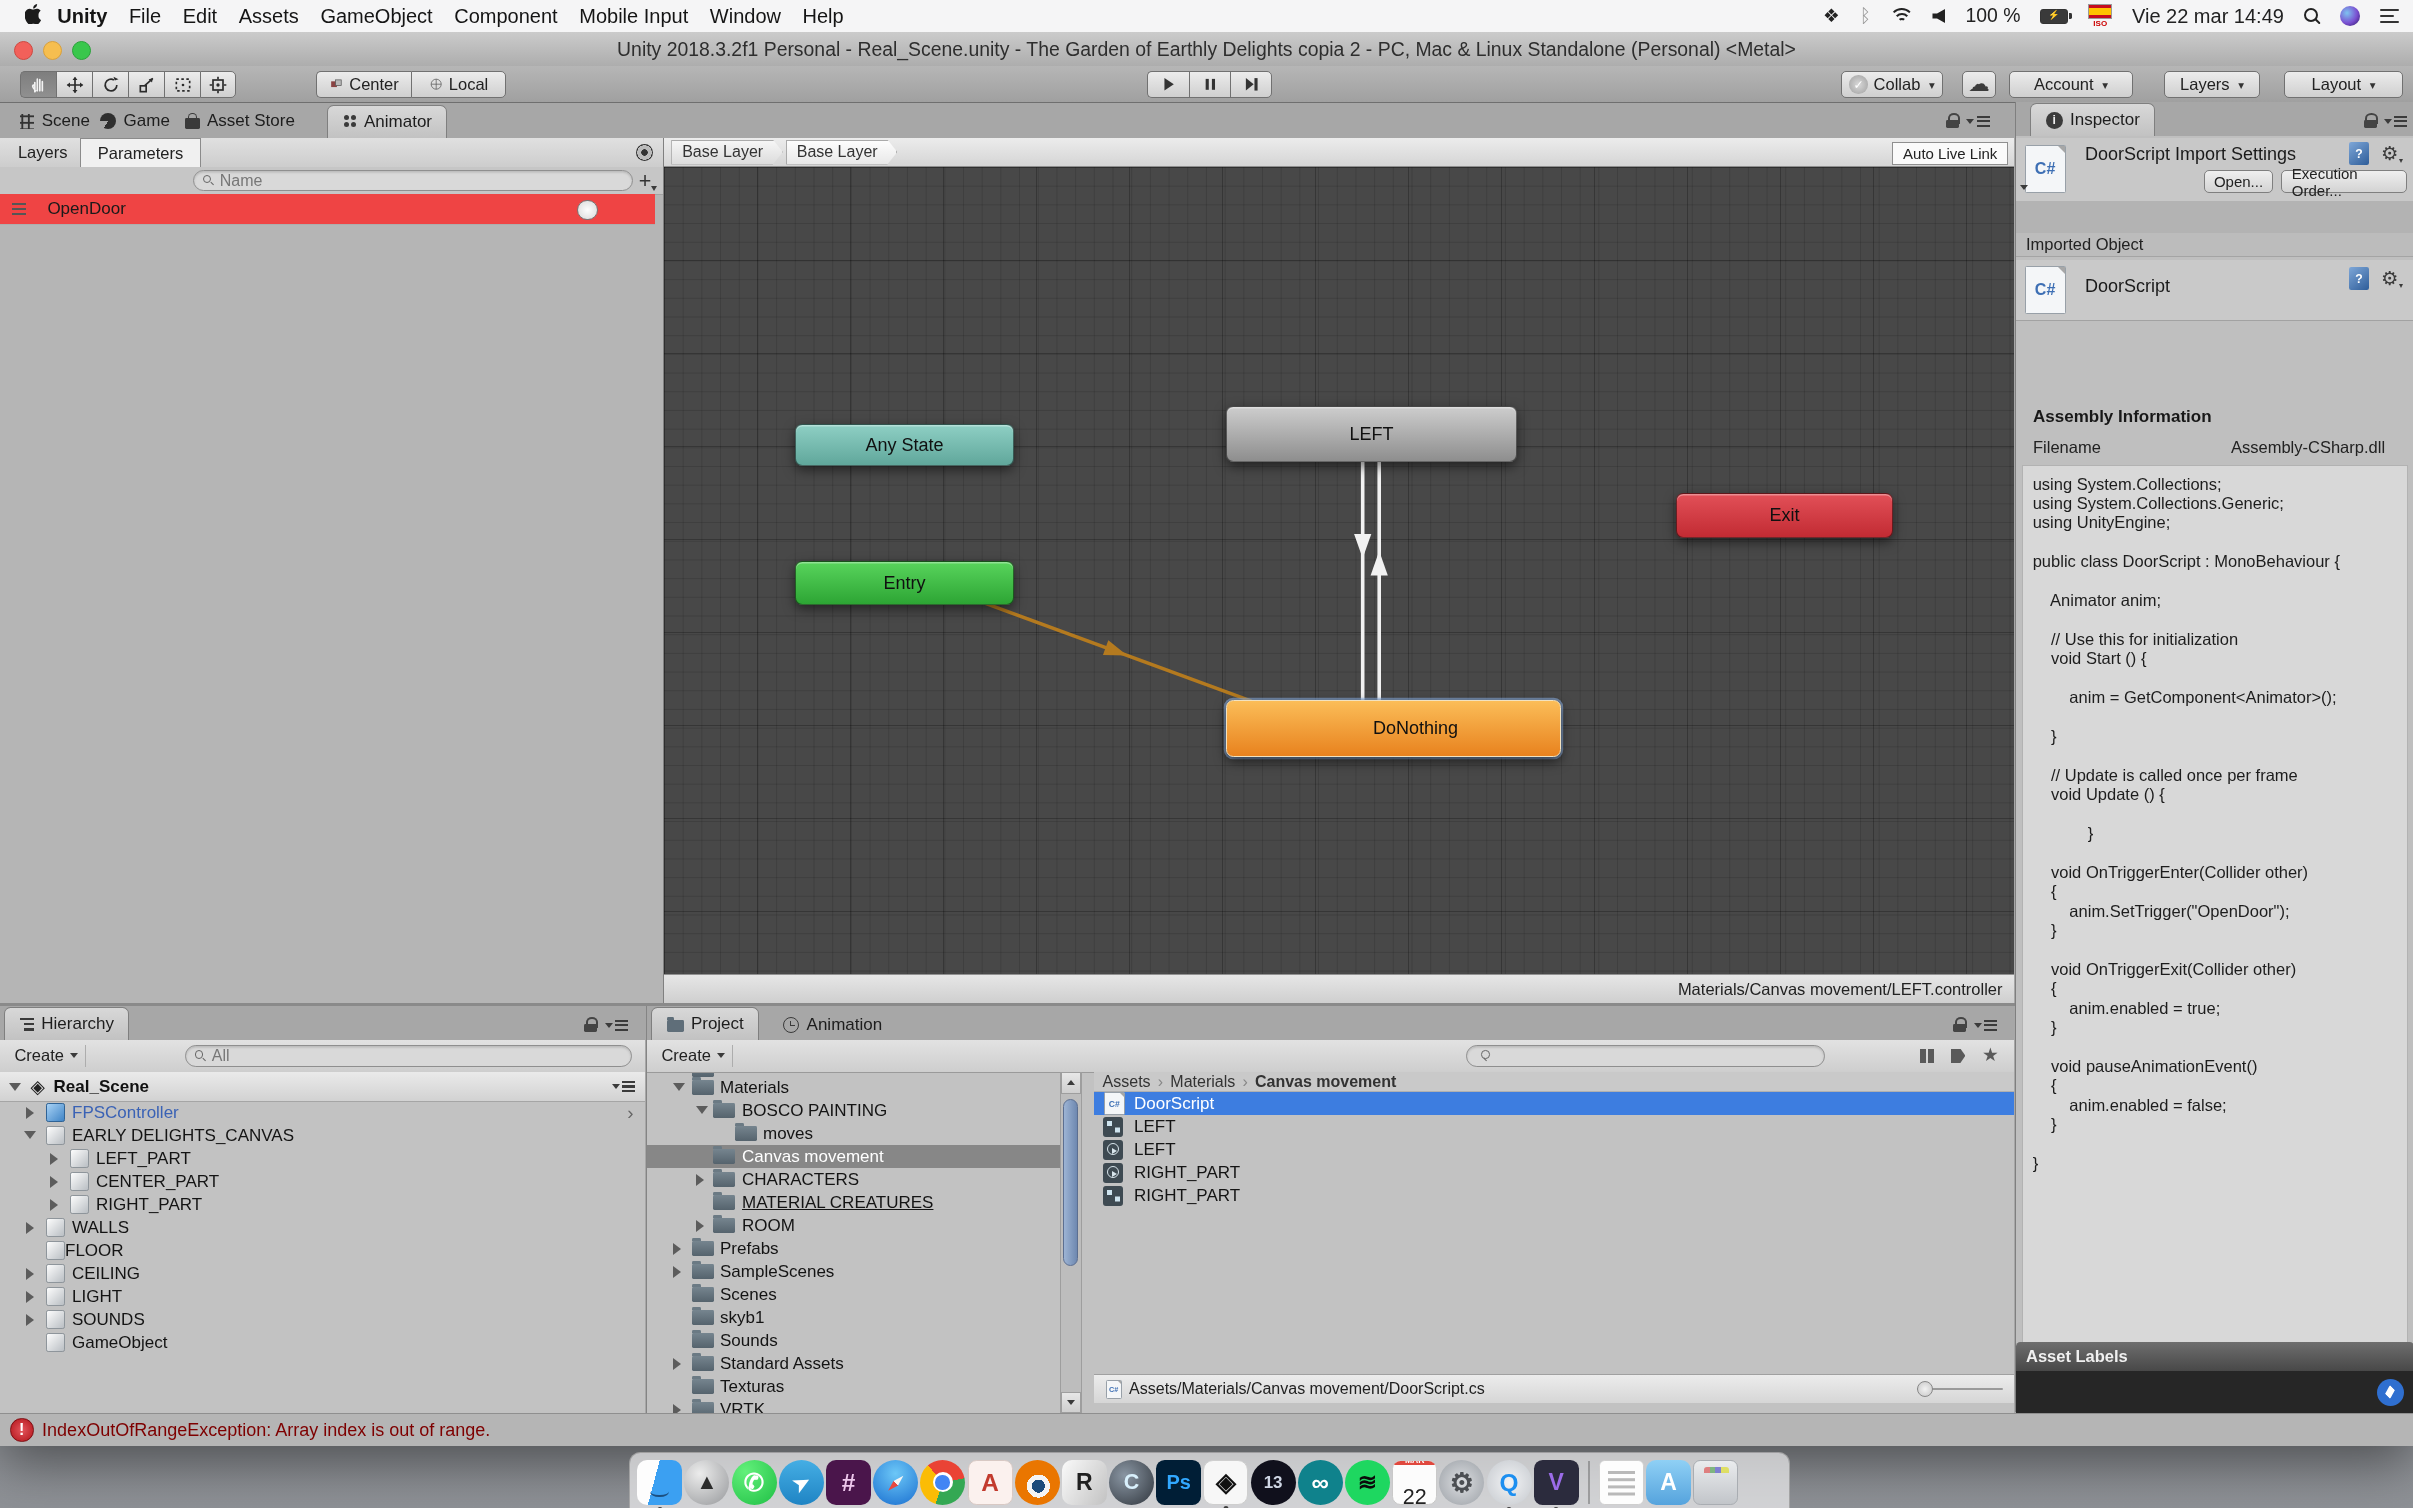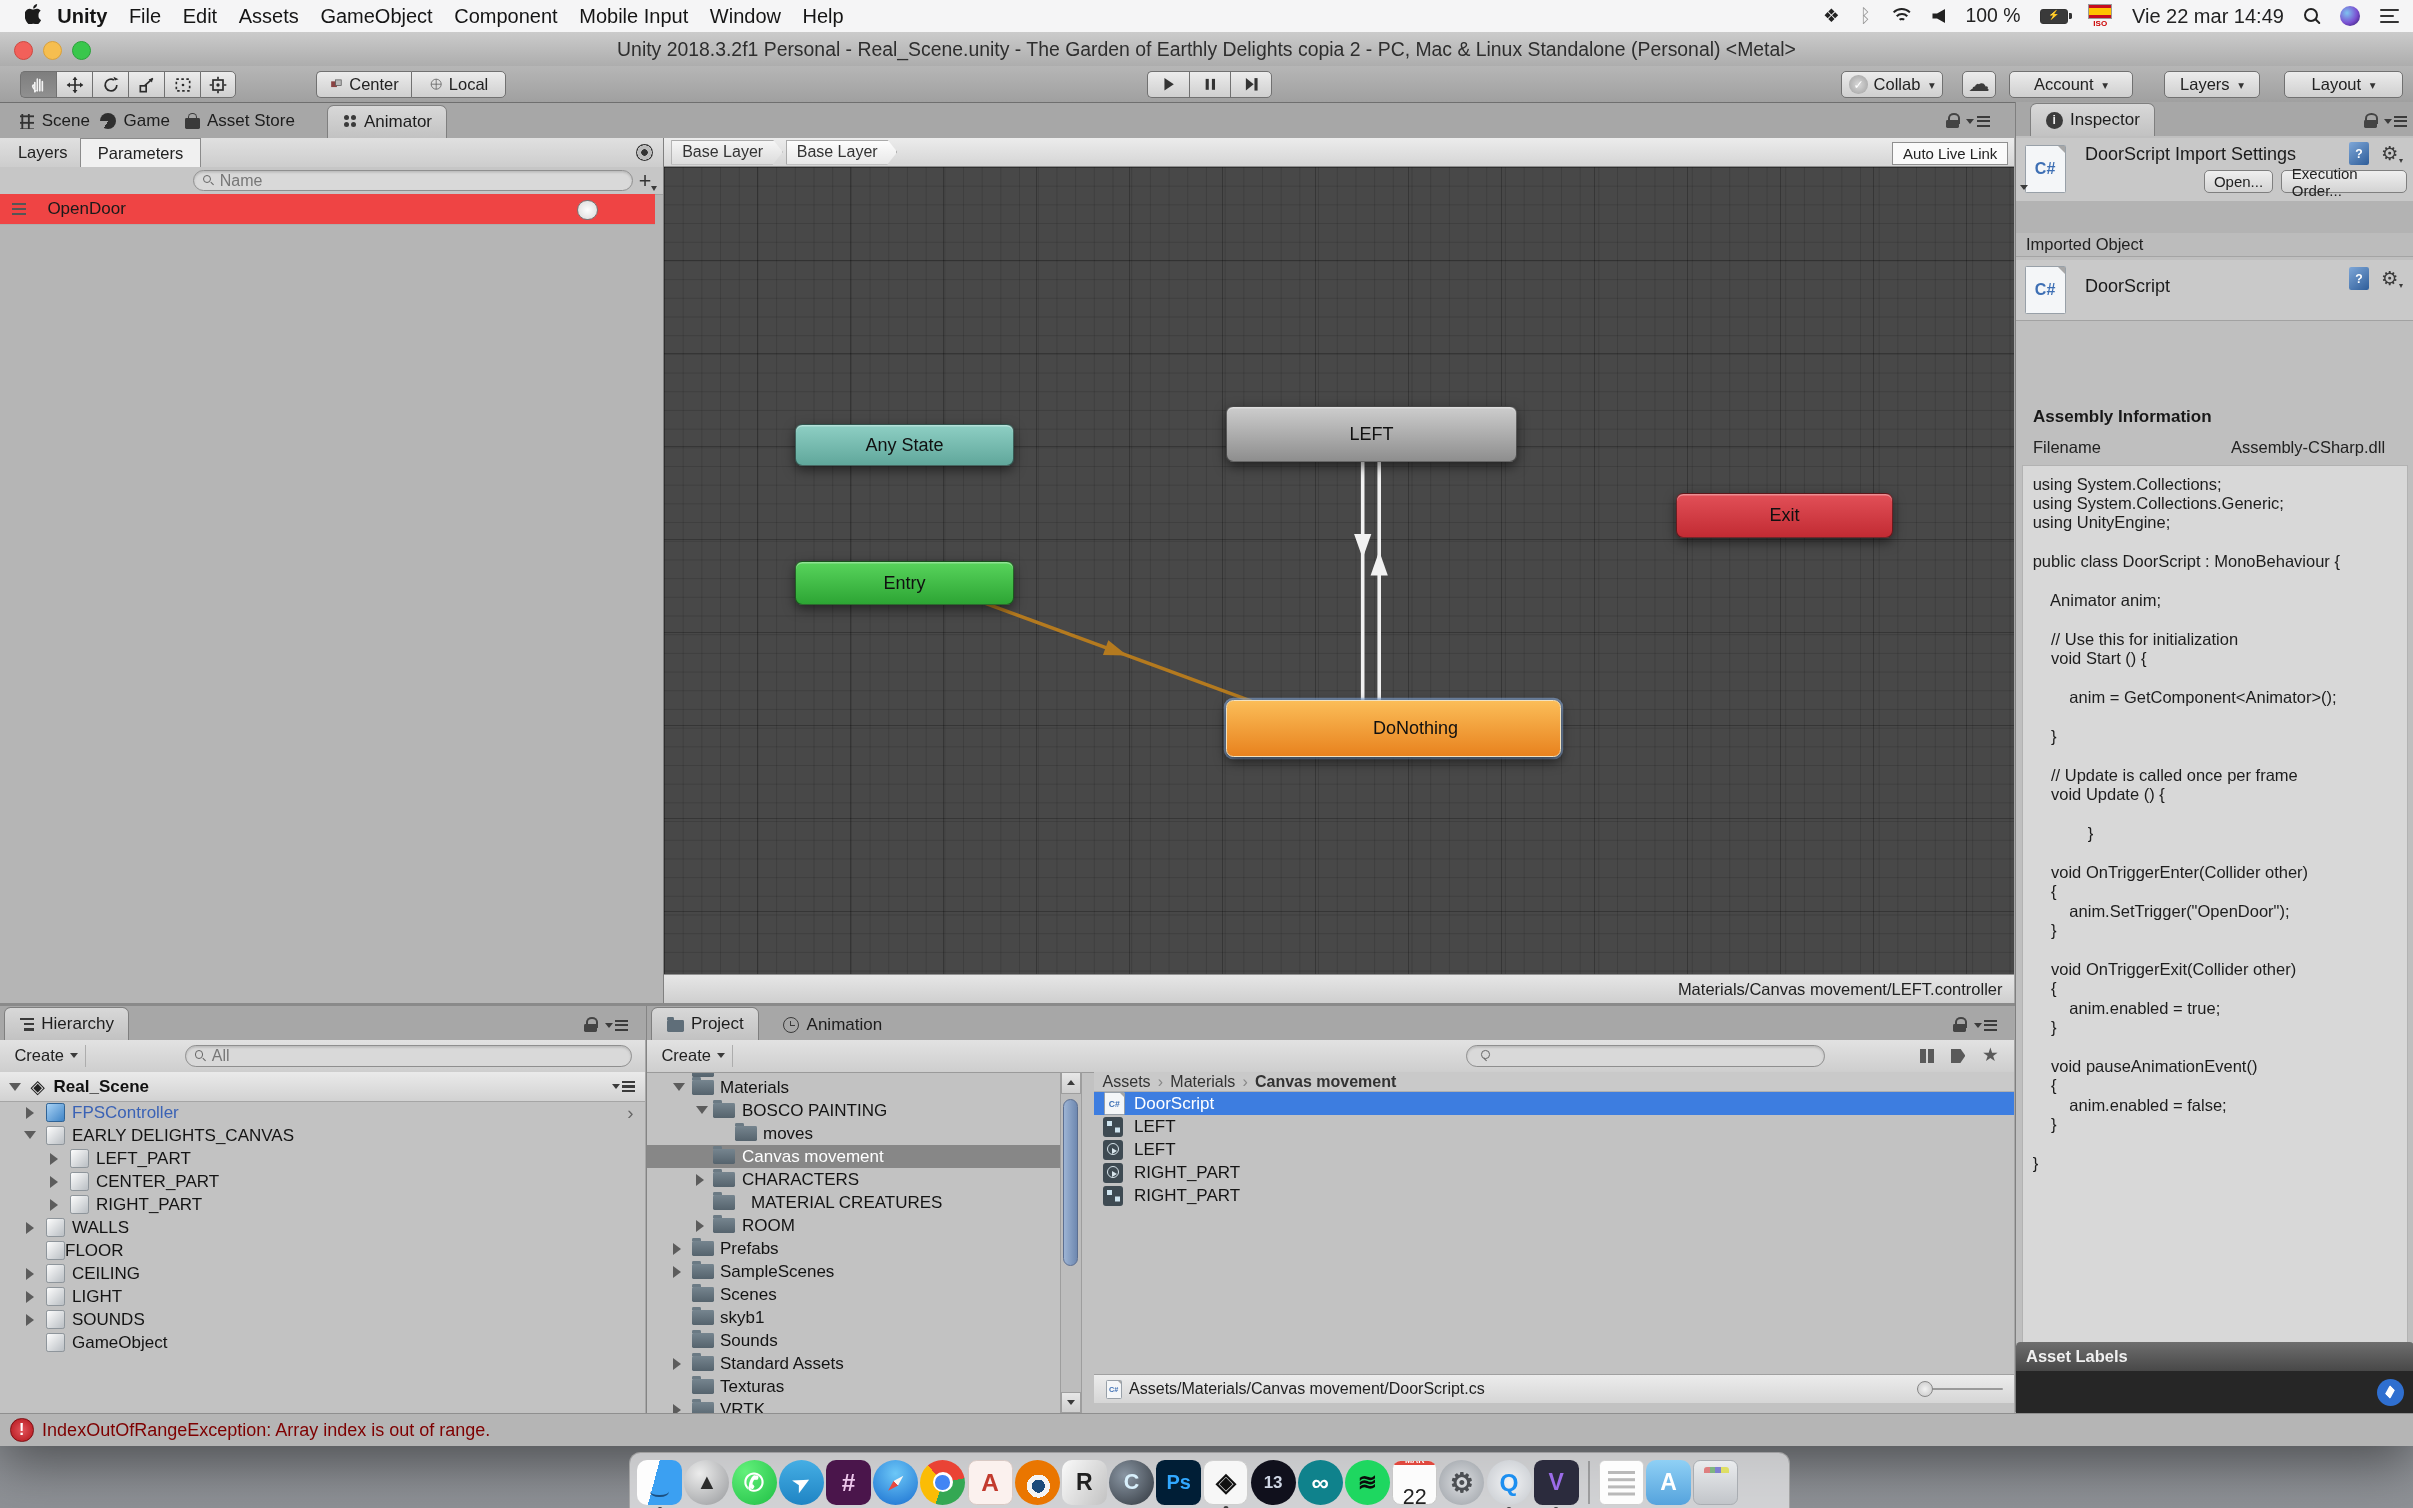--- a/index.html
+++ b/index.html
@@ -644,21 +644,21 @@
         <span class="folder" style="left:66px;top:4.3px;"></span>
         <span class="lbl" style="left:95px;">Canvas movement</span>
       </div>
       <div class="trow" style="top:162px;width:413px;">
         <span class="tri r" style="left:49px;"></span>
         <span class="folder" style="left:66px;top:4.3px;"></span>
         <span class="lbl" style="left:95px;">CHARACTERS</span>
       </div>
       <div class="trow" style="top:185px;width:413px;">
         <span class="folder" style="left:66px;top:4.3px;"></span>
-        <span class="lbl" style="left:104px;">MATERIAL CREATURES</span>
+        <span class="lbl" style="left:95px;text-decoration:underline;">MATERIAL CREATURES</span>
       </div>
       <div class="trow" style="top:208px;width:413px;">
         <span class="tri r" style="left:49px;"></span>
         <span class="folder" style="left:66px;top:4.3px;"></span>
         <span class="lbl" style="left:95px;">ROOM</span>
       </div>
       <div class="trow" style="top:231px;width:413px;">
         <span class="tri r" style="left:26px;"></span>
         <span class="folder" style="left:45px;top:4.3px;"></span>
         <span class="lbl" style="left:73px;">Prefabs</span>

